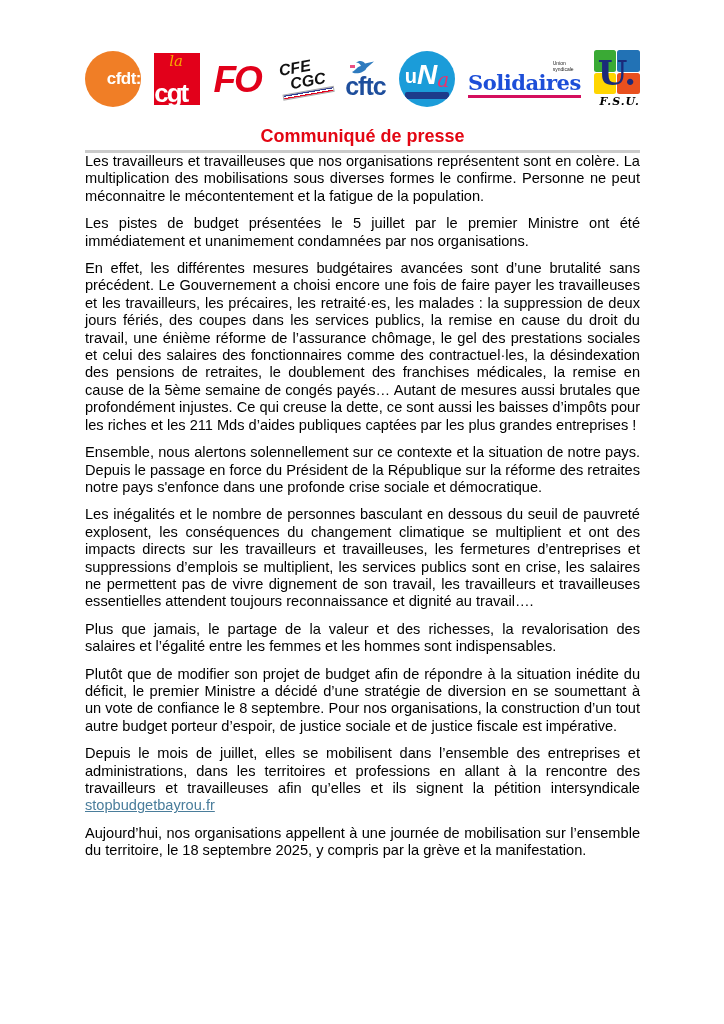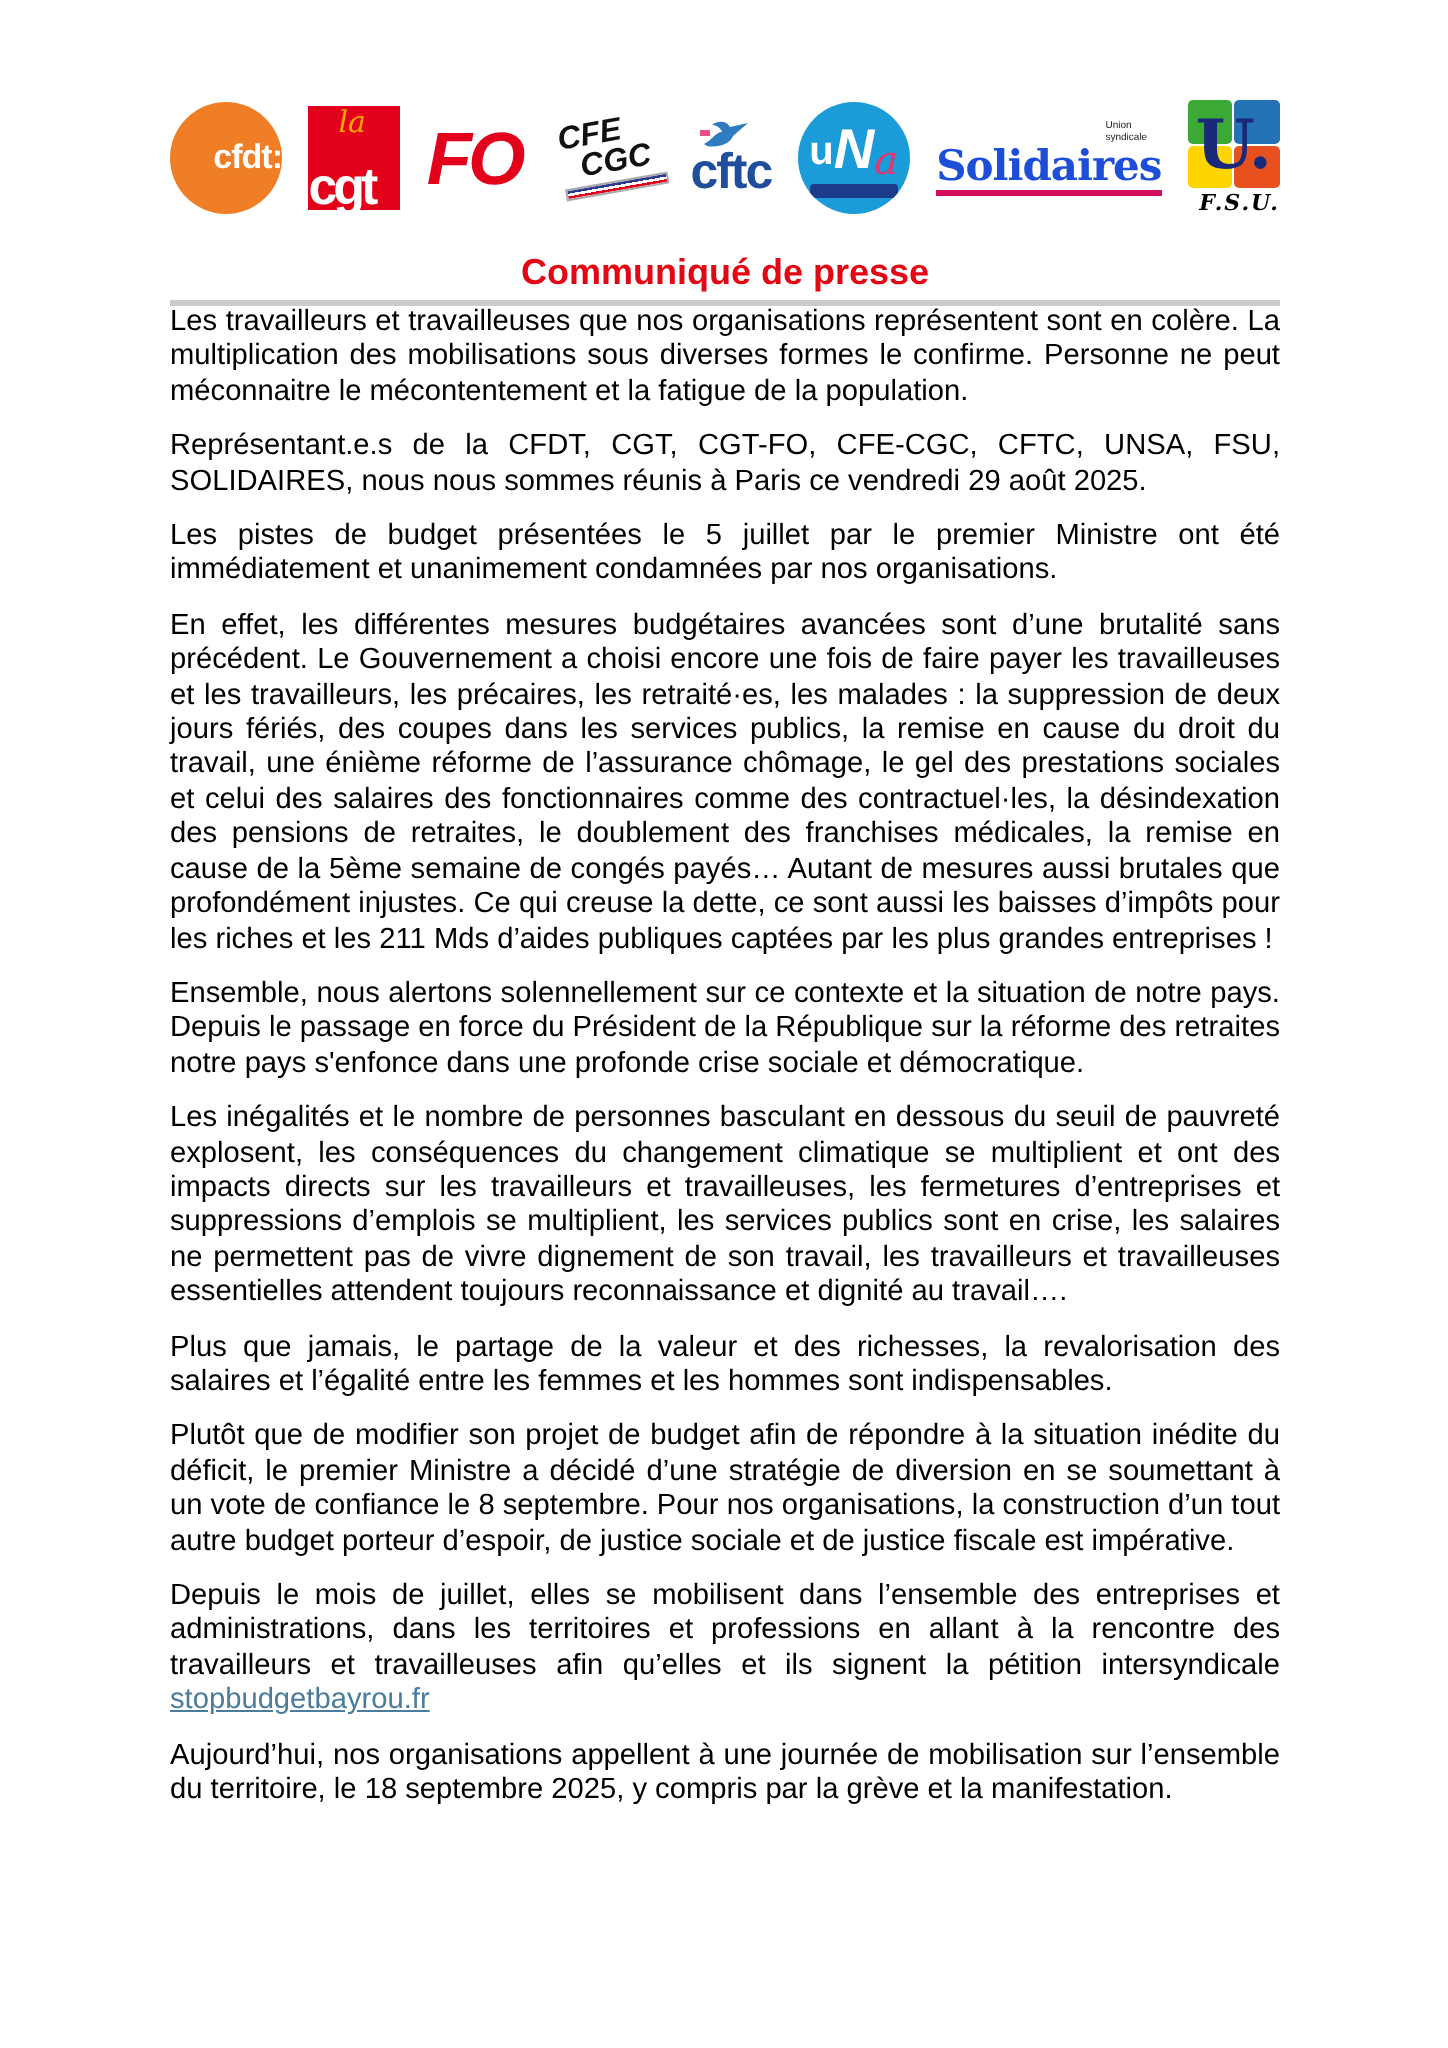--- a/index.html
+++ b/index.html
@@ -153,21 +153,20 @@
       <span class="fsu-caption">F.S.U.</span>
     </div>
 
   </div>
 
   <div class="kicker">Communiqué de presse</div>
   <div class="rule"></div>
 
   <div class="body-text">
     <p>Les travailleurs et travailleuses que nos organisations représentent sont en colère. La multiplication des mobilisations sous diverses formes le confirme. Personne ne peut méconnaitre le mécontentement et la fatigue de la population.</p>
-    <p>Représentant.e.s de la CFDT, CGT, CGT-FO, CFE-CGC, CFTC, UNSA, FSU, SOLIDAIRES, nous nous sommes réunis à Paris ce vendredi 29 août 2025.</p>
     <p>Les pistes de budget présentées le 5 juillet par le premier Ministre ont été immédiatement et unanimement condamnées par nos organisations.</p>
     <p>En effet, les différentes mesures budgétaires avancées sont d’une brutalité sans précédent. Le Gouvernement a choisi encore une fois de faire payer les travailleuses et les travailleurs, les précaires, les retraité·es, les malades : la suppression de deux jours fériés, des coupes dans les services publics, la remise en cause du droit du travail, une énième réforme de l’assurance chômage, le gel des prestations sociales et celui des salaires des fonctionnaires comme des contractuel·les, la désindexation des pensions de retraites, le doublement des franchises médicales, la remise en cause de la 5ème semaine de congés payés… Autant de mesures aussi brutales que profondément injustes. Ce qui creuse la dette, ce sont aussi les baisses d’impôts pour les riches et les 211 Mds d’aides publiques captées par les plus grandes entreprises !</p>
     <p>Ensemble, nous alertons solennellement sur ce contexte et la situation de notre pays. Depuis le passage en force du Président de la République sur la réforme des retraites notre pays s'enfonce dans une profonde crise sociale et démocratique.</p>
     <p>Les inégalités et le nombre de personnes basculant en dessous du seuil de pauvreté explosent, les conséquences du changement climatique se multiplient et ont des impacts directs sur les travailleurs et travailleuses, les fermetures d’entreprises et suppressions d’emplois se multiplient, les services publics sont en crise, les salaires ne permettent pas de vivre dignement de son travail, les travailleurs et travailleuses essentielles attendent toujours reconnaissance et dignité au travail….</p>
     <p>Plus que jamais, le partage de la valeur et des richesses, la revalorisation des salaires et l’égalité entre les femmes et les hommes sont indispensables.</p>
     <p>Plutôt que de modifier son projet de budget afin de répondre à la situation inédite du déficit, le premier Ministre a décidé d’une stratégie de diversion en se soumettant à un vote de confiance le 8 septembre. Pour nos organisations, la construction d’un tout autre budget porteur d’espoir, de justice sociale et de justice fiscale est impérative.</p>
     <p><span>Depuis le mois de juillet, elles se mobilisent dans l’ensemble des entreprises et administrations, dans les territoires et professions en allant à la rencontre des travailleurs et travailleuses afin qu’elles et ils signent la pétition intersyndicale </span><a href="#" class="petition-link">stopbudgetbayrou.fr</a></p>
     <p>Aujourd’hui, nos organisations appellent à une journée de mobilisation sur l’ensemble du territoire, le 18 septembre 2025, y compris par la grève et la manifestation.</p>
   </div>
 

